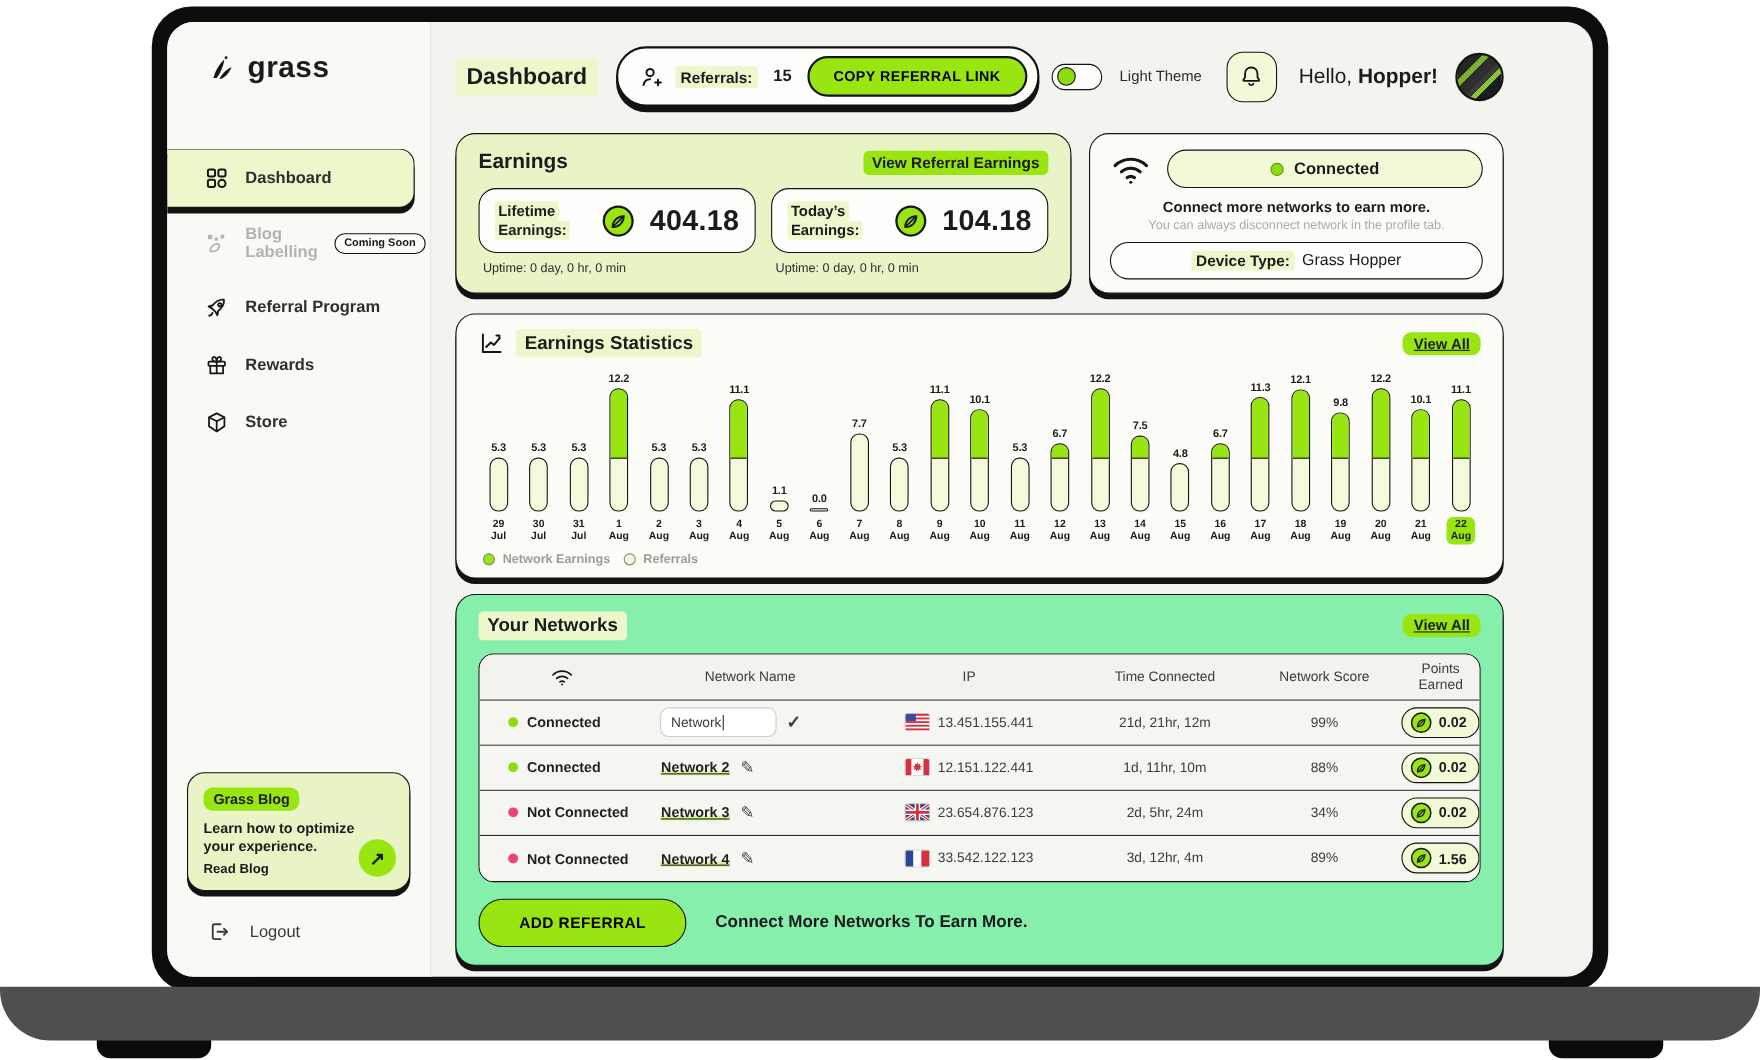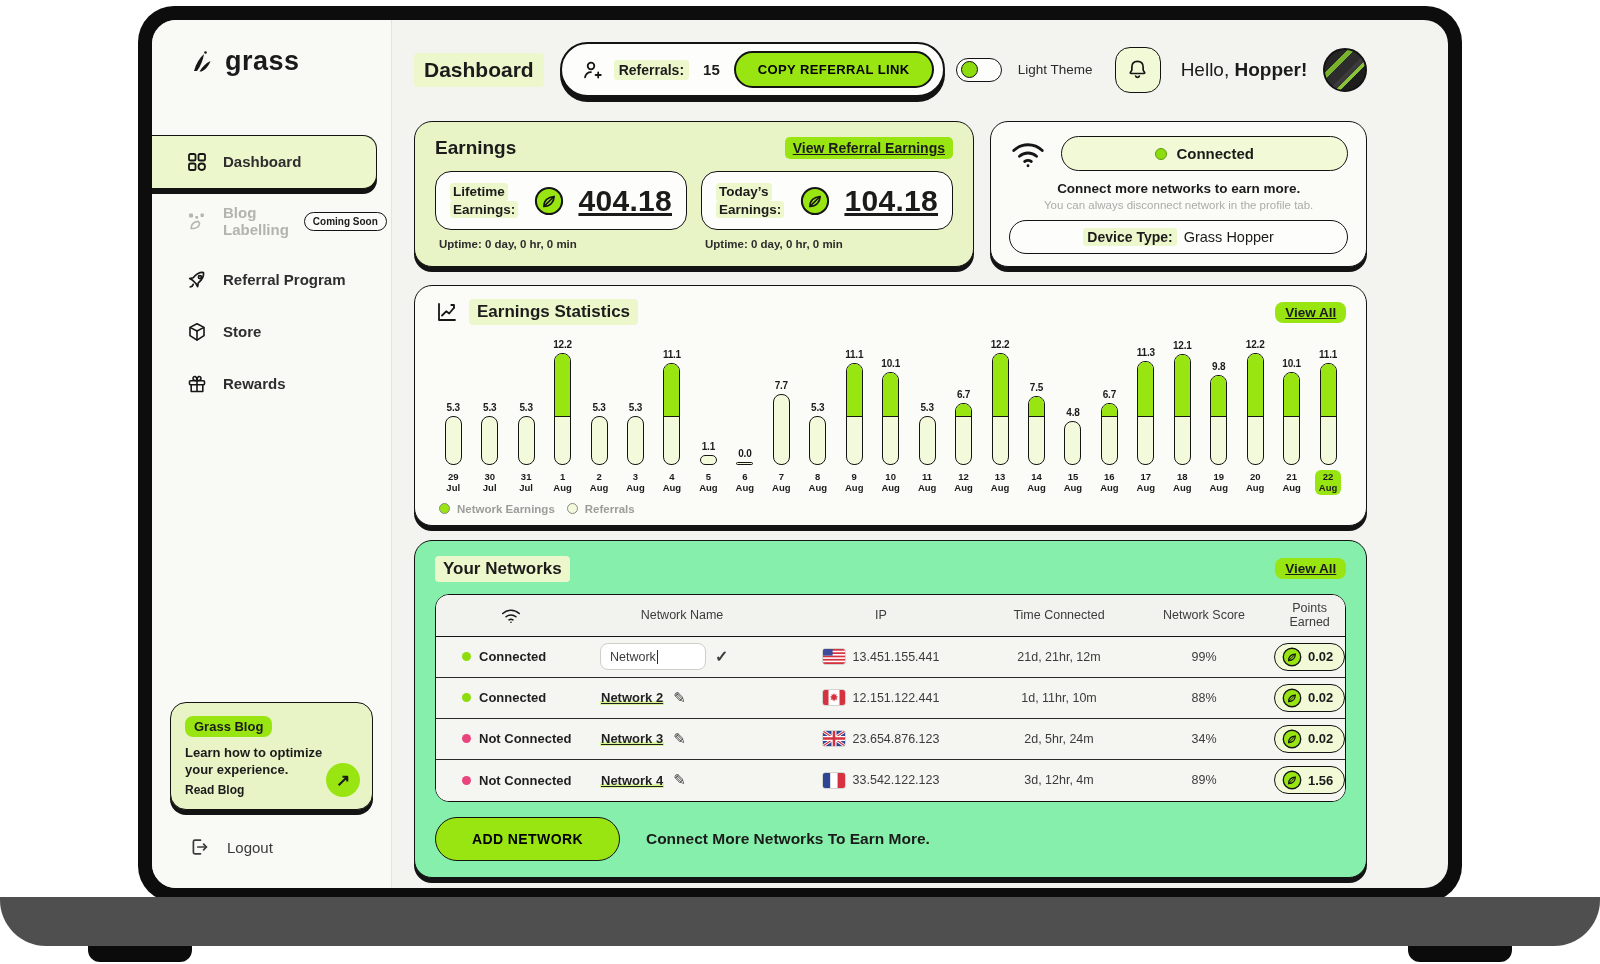--- a/index.html
+++ b/index.html
@@ -48,29 +48,29 @@
   .avatar { width:44px; height:44px; border-radius:50%; border:2px solid #131313;
     background:linear-gradient(135deg,#262626 0 28%,#79b32c 28% 37%,#2d2d2d 37% 55%,#3a3a3a 55% 63%,#8ac337 63% 70%,#1d1d1d 70% 100%); }
 
   .row-top { display:flex; gap:16px; margin-bottom:18px; }
   .card { border:1.5px solid #131313; border-radius:18px; box-shadow:0 5px 0 #131313; }
 
   
   .earnings-card { width:560px; background:#e8f4c6; padding:15px 20px 12px 20px; }
   .card-head { display:flex; align-items:center; }
   .earnings-title { font-size:19px; font-weight:700; }
-  .view-ref { margin-left:auto; background:#99e512; border-radius:5px; padding:3px 8px; font-size:14px; font-weight:700; text-decoration:underline; cursor:pointer; }
+  .view-ref { margin-left:auto; background:#99e512; border-radius:5px; padding:3px 8px; font-size:14px; font-weight:700; cursor:pointer; }
   .e-cards { display:flex; gap:14px; margin-top:12px; }
   .e-pill { flex:1; background:#fdfdfb; border:1.5px solid #131313; border-radius:16px; padding:11px 14px; display:flex; align-items:center; gap:10px; }
   .e-label { font-size:13.5px; font-weight:700; line-height:1.3; }
   .e-label span { background:#edf7cc; padding:0 3px; border-radius:3px; display:inline-block; }
-  .e-value { font-size:30px; font-weight:800; letter-spacing:.3px;text-decoration:underline; }
+  .e-value { font-size:26px; font-weight:800; letter-spacing:.3px; }
   .e-coin { margin-left:auto; margin-right:4px; display:flex; }
   .uptime-row { display:flex; gap:14px; margin-top:8px; }
-  .uptime { flex:1; font-size:11.5px; font-weight:700; color:#2d2d2d; padding-left:4px; }
+  .uptime { flex:1; font-size:11.5px; font-weight:400; color:#2d2d2d; padding-left:4px; }
 
   
   .conn-card { flex:1; background:#fbfbf8; padding:14px 18px 12px 18px; }
   .conn-row1 { display:flex; align-items:center; gap:14px; }
   .conn-pill { flex:1; background:#f1f9d6; border:1.5px solid #131313; border-radius:999px; padding:8px; display:flex; align-items:center; justify-content:center; gap:9px; }
   .conn-dot { width:12px; height:12px; border-radius:50%; background:#8ddc0e; border:1px solid #5c9b07; }
   .conn-status { font-size:15px; font-weight:700; }
   .conn-headline { text-align:center; font-size:13.5px; font-weight:700; margin-top:10px; }
   .conn-sub { text-align:center; font-size:11.5px; color:#ababa8; margin-top:3px; }
   .device-pill { margin-top:9px; background:#fdfdfb; border:1.5px solid #131313; border-radius:999px; padding:7px; display:flex; align-items:center; justify-content:center; gap:7px; }
@@ -177,38 +177,38 @@
                 <circle cx="13.9" cy="8.1" r="1.5"></circle>
                 <path d="M4.2 18c1.4-.2 2.6-1.2 3-2.6"></path>
               </svg>
             </span>
             <span class="mi-label">Referral Program</span>
           </div>
 
           <div class="menu-item">
             <span class="icn">
               <svg width="22" height="22" viewBox="0 0 22 22" fill="none" stroke="#161616" stroke-width="1.6" stroke-linejoin="round">
-                <path d="M11 2.8l7 3.6v8.2l-7 4.6-7-4.6V6.4z"></path>
-                  <path d="M4 6.4l7 3.6 7-3.6"></path>
-                  <path d="M11 10v9.2"></path>
-              </svg>
-            </span>
-            <span class="mi-label">Store</span>
-          </div>
-
-          <div class="menu-item">
-            <span class="icn">
-              <svg width="22" height="22" viewBox="0 0 22 22" fill="none" stroke="#161616" stroke-width="1.6" stroke-linejoin="round">
                 <rect x="3.5" y="7.8" width="15" height="3.9" rx="1"></rect>
                 <path d="M5.2 11.7v6.8h11.6v-6.8"></path>
                   <path d="M11 7.8v10.7"></path>
                 <path d="M11 7.8C9.2 7.8 7 7 7 5.3 7 4 8.1 3.2 9.2 3.6c1.3.5 1.8 2.5 1.8 4.2zm0 0c1.8 0 4-.8 4-2.5 0-1.3-1.1-2.1-2.2-1.7-1.3.5-1.8 2.5-1.8 4.2z"></path>
               </svg>
             </span>
             <span class="mi-label">Rewards</span>
+          </div>
+
+          <div class="menu-item">
+            <span class="icn">
+              <svg width="22" height="22" viewBox="0 0 22 22" fill="none" stroke="#161616" stroke-width="1.6" stroke-linejoin="round">
+                <path d="M11 2.8l7 3.6v8.2l-7 4.6-7-4.6V6.4z"></path>
+                  <path d="M4 6.4l7 3.6 7-3.6"></path>
+                  <path d="M11 10v9.2"></path>
+              </svg>
+            </span>
+            <span class="mi-label">Store</span>
           </div>
         </nav>
 
         <div class="blog-card">
           <span class="blog-title">Grass Blog</span>
           <div class="blog-body">Learn how to optimize your experience.</div>
           <div class="blog-cta">Read Blog</div>
           <div class="blog-arrow">
               <span>↗</span>
             </div>
@@ -723,21 +723,21 @@
                         </svg>
                       </span>
                       <span>1.56</span>
                     </span>
                   </div>
                 </div>
               </div>
           </div>
 
           <div class="add-row">
-            <button class="add-btn">ADD NETWORK</button>
+            <button class="add-btn">ADD REFERRAL</button>
             <span class="add-caption">Connect More Networks To Earn More.</span>
           </div>
         </section>
 
       </main>
     </div>
   </div>
   <div class="base"></div>
 </div>
 

